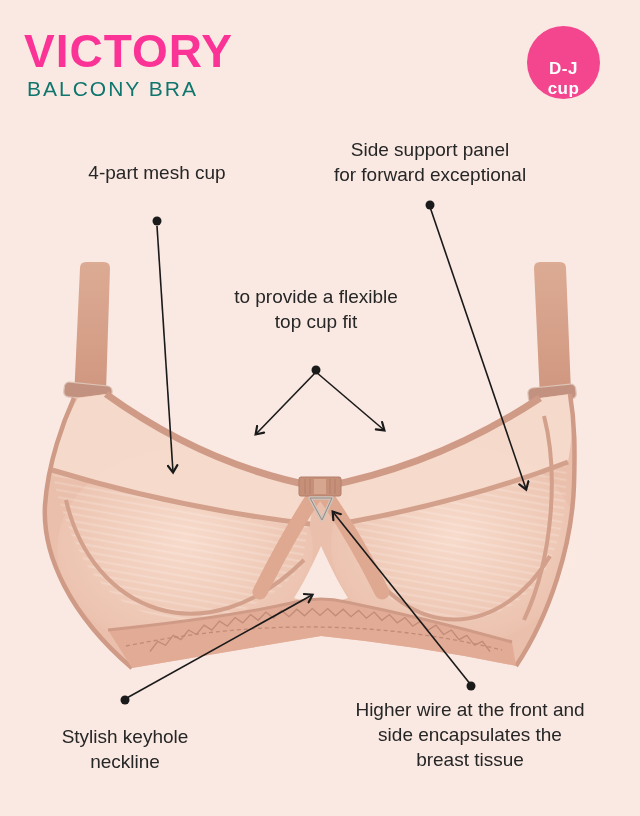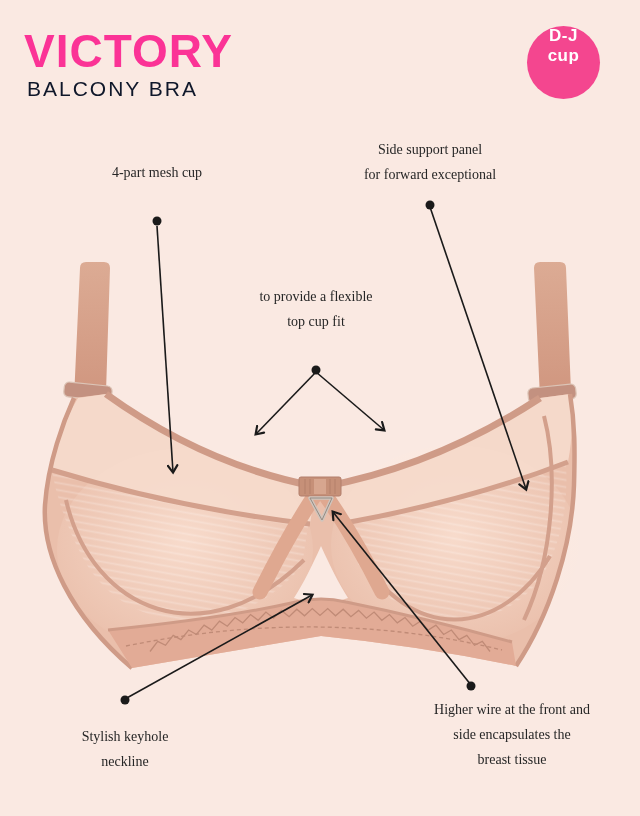--- a/index.html
+++ b/index.html
@@ -25,33 +25,33 @@
   }
   .canvas{position:relative;width:640px;height:724px;background:var(--c-background);}
   .brand-title{
     position:absolute;left:24px;top:24px;
     font-size:46px;font-weight:800;letter-spacing:1px;
     color:var(--c-brand-pink);
   }
   .product-subtitle{
     position:absolute;left:27px;top:77px;
     font-size:21px;font-weight:400;letter-spacing:2px;
-    color:#0f172a;
+    color:#0f766e;
   }
   .cup-badge{
     position:absolute;left:527px;top:26px;width:73px;height:73px;
     background:var(--c-badge-pink);border-radius:50%;
-    display:flex;flex-direction:column;align-items:center;justify-content:flex-start;
+    display:flex;flex-direction:column;align-items:center;justify-content:flex-end;
     color:var(--c-badge-text);font-weight:700;font-size:17px;line-height:20px;
     letter-spacing:.5px;
   }
   .annotation{
     position:absolute;transform:translateX(-50%);
     text-align:center;white-space:nowrap;
-    font-size:14px;line-height:25px;color:var(--c-annotation-text);font-family:Liberation Serif, serif;
+    font-size:19px;line-height:25px;color:var(--c-annotation-text);
   }
   .bra-svg{position:absolute;left:0;top:0;}
   .seam{fill:none;stroke:var(--c-bra-seam);}
   .trim{fill:none;stroke:var(--c-bra-trim);}
 </style>
 </head>
 <body>
 
 <div class="canvas">
 
@@ -171,19 +171,19 @@
     <div>for forward exceptional</div>
   </div>
   <div class="annotation" style="left:316px;top:284px;">
     <div>to provide a flexible</div>
     <div>top cup fit</div>
   </div>
   <div class="annotation" style="left:125px;top:724px;">
     <div>Stylish keyhole</div>
     <div>neckline</div>
   </div>
-  <div class="annotation" style="left:470px;top:697px;margin-left:42px;">
+  <div class="annotation" style="left:470px;top:697px;">
     <div>Higher wire at the front and</div>
     <div>side encapsulates the</div>
     <div>breast tissue</div>
   </div>
 
 </div>
 
 </body></html>

